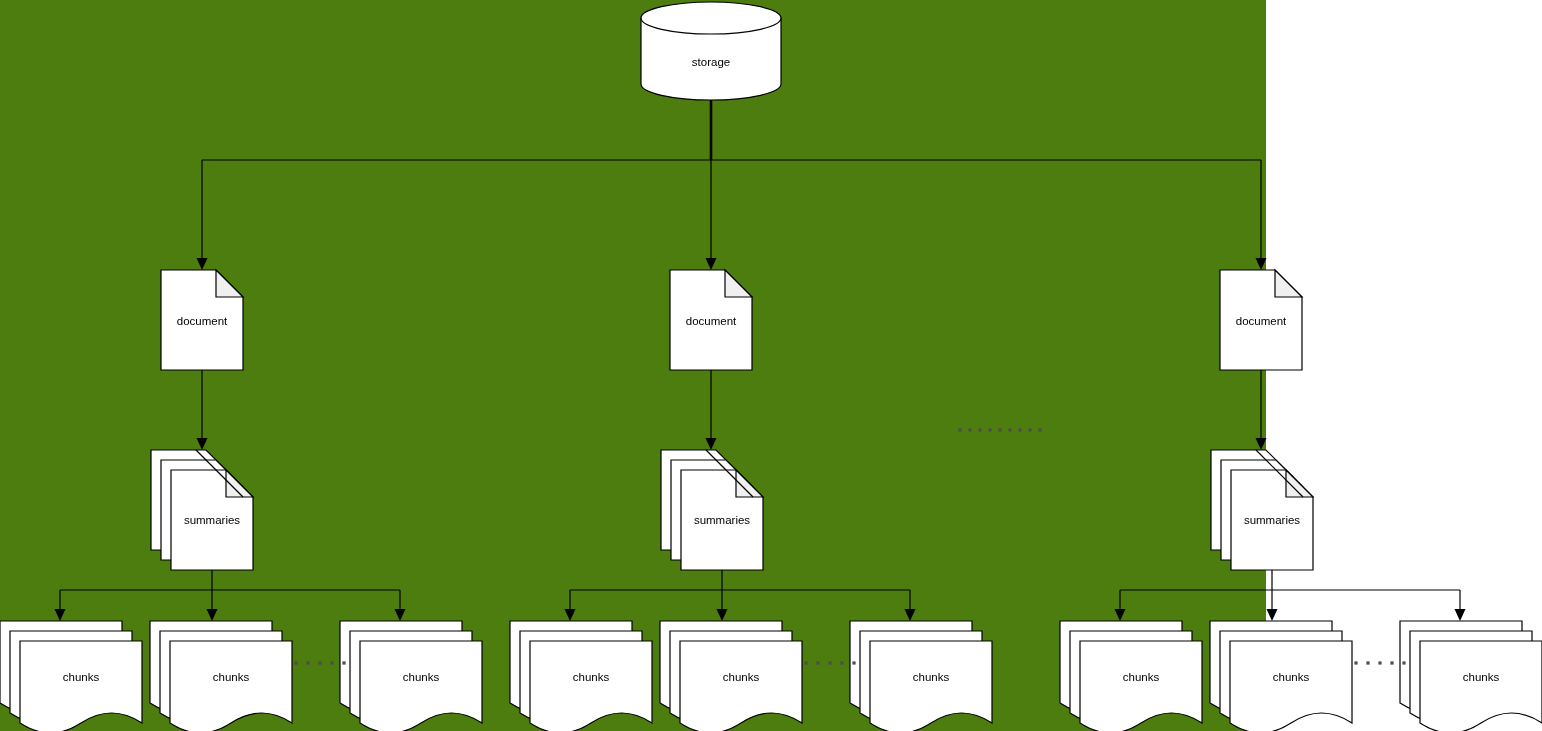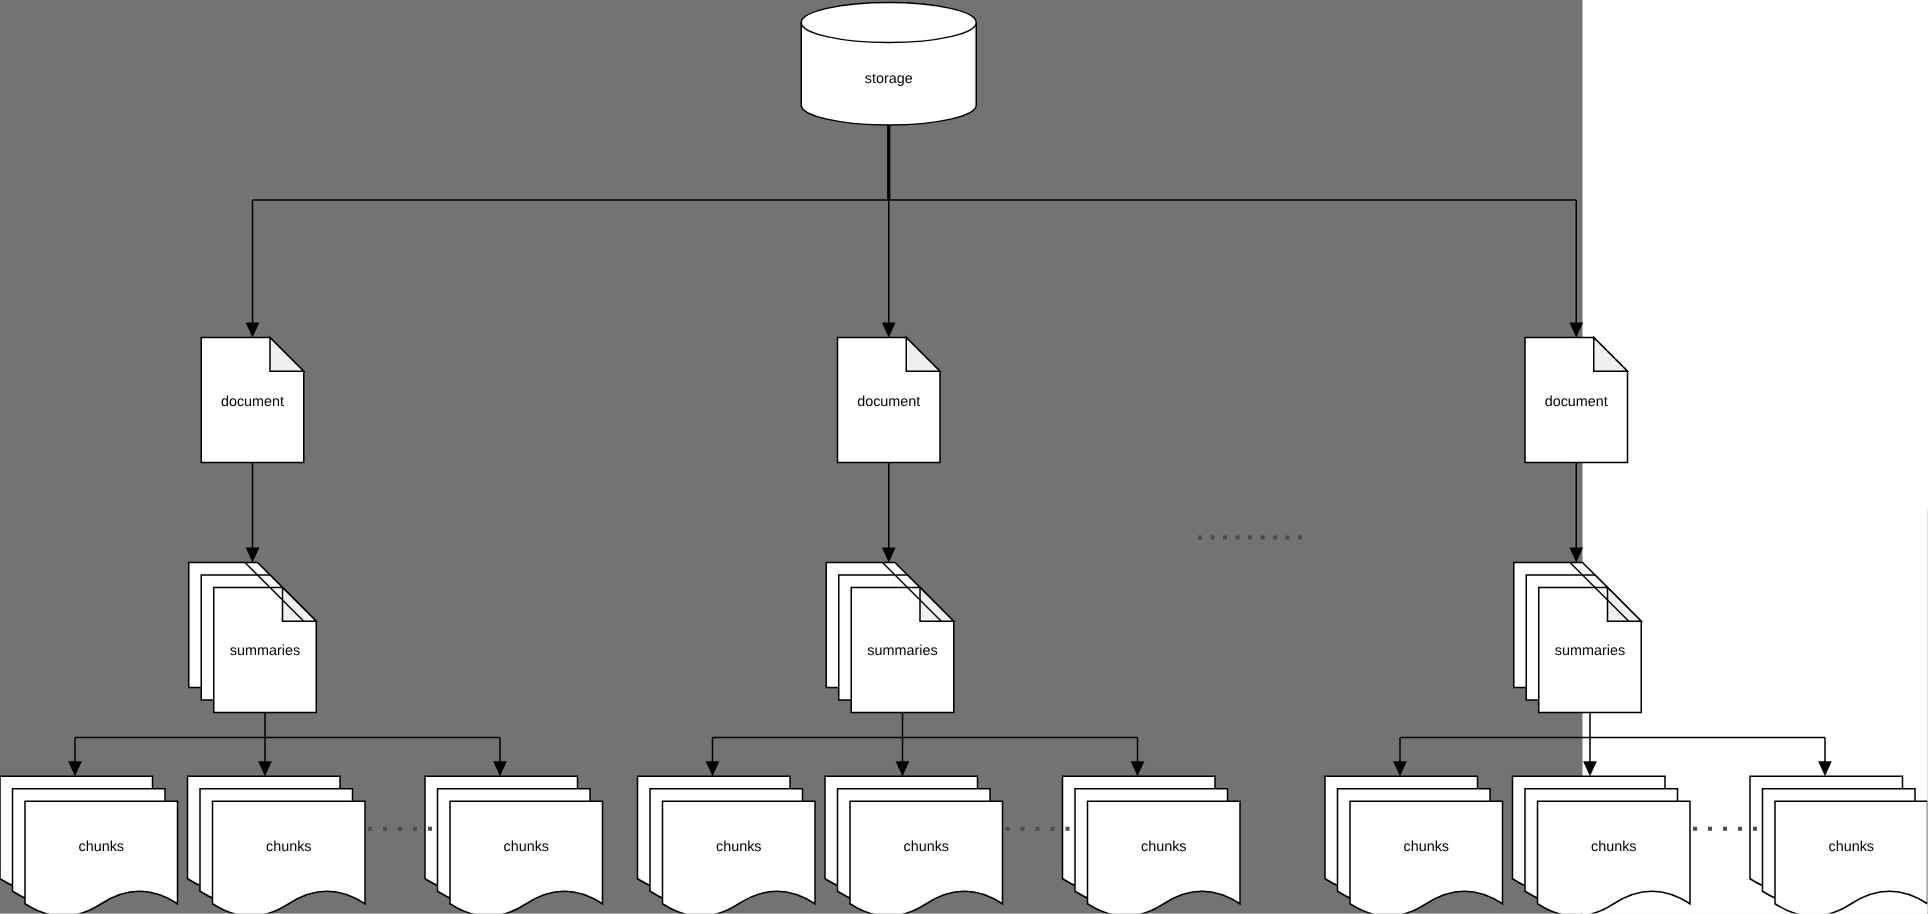--- a/index.html
+++ b/index.html
@@ -10,21 +10,21 @@
   body {
     width: 1542px;
     height: 731px;
     overflow: hidden;
     font-family: "Liberation Sans", sans-serif;
   }
   #diagram-root {
     position: relative;
     width: 1266px;
     height: 731px;
-    background: #737373;
+    background: #4d7c0f;
   }
   svg.diagram {
     display: block;
     width: 1542px;
     height: 731px;
   }
   .shape-stroke {
     fill: #ffffff;
     stroke: #000000;
     stroke-width: 1.2;

